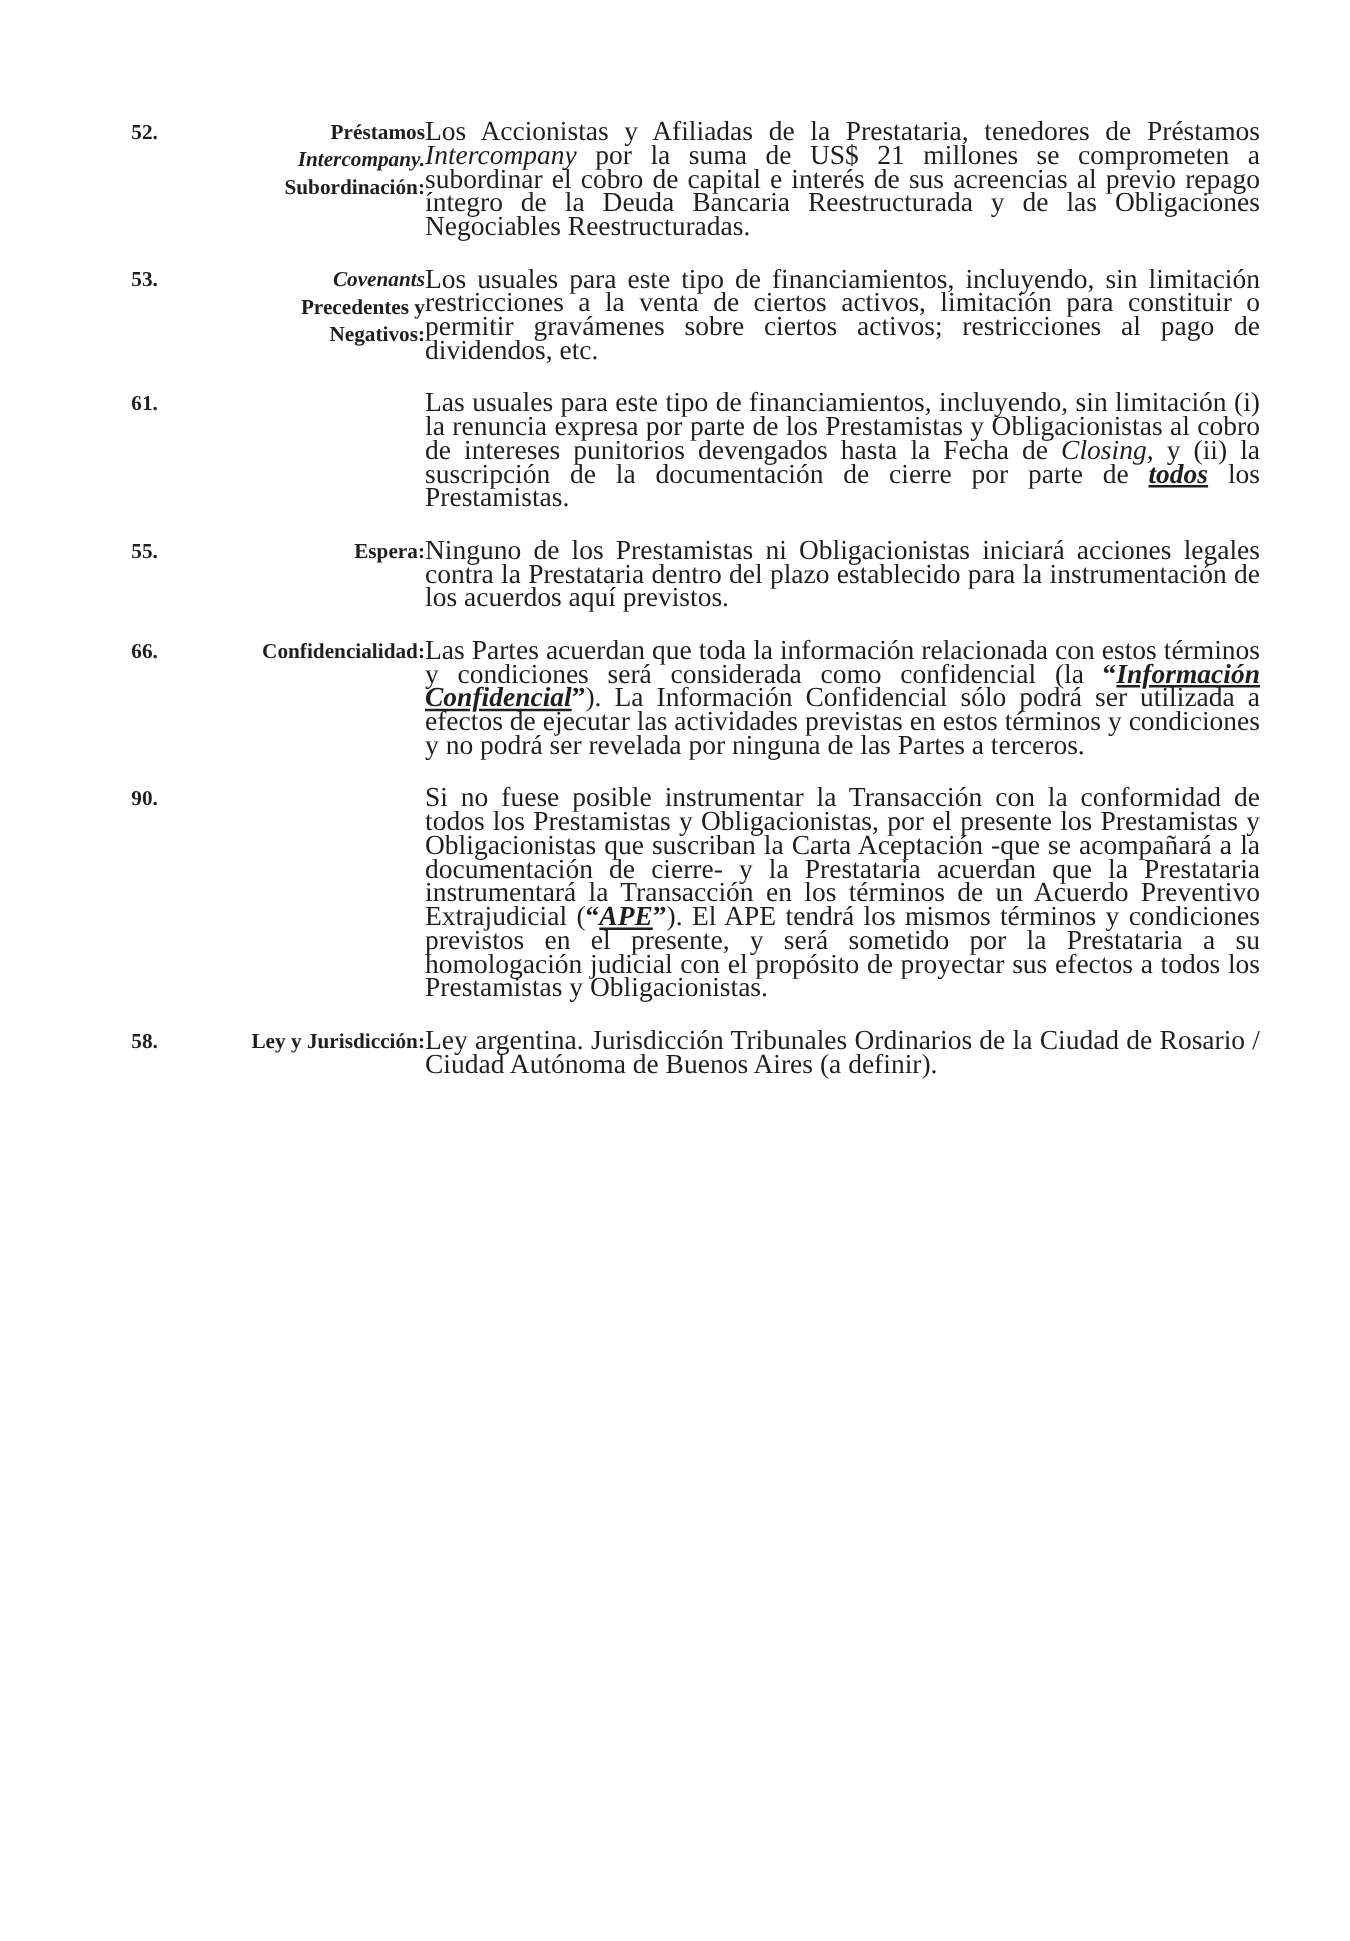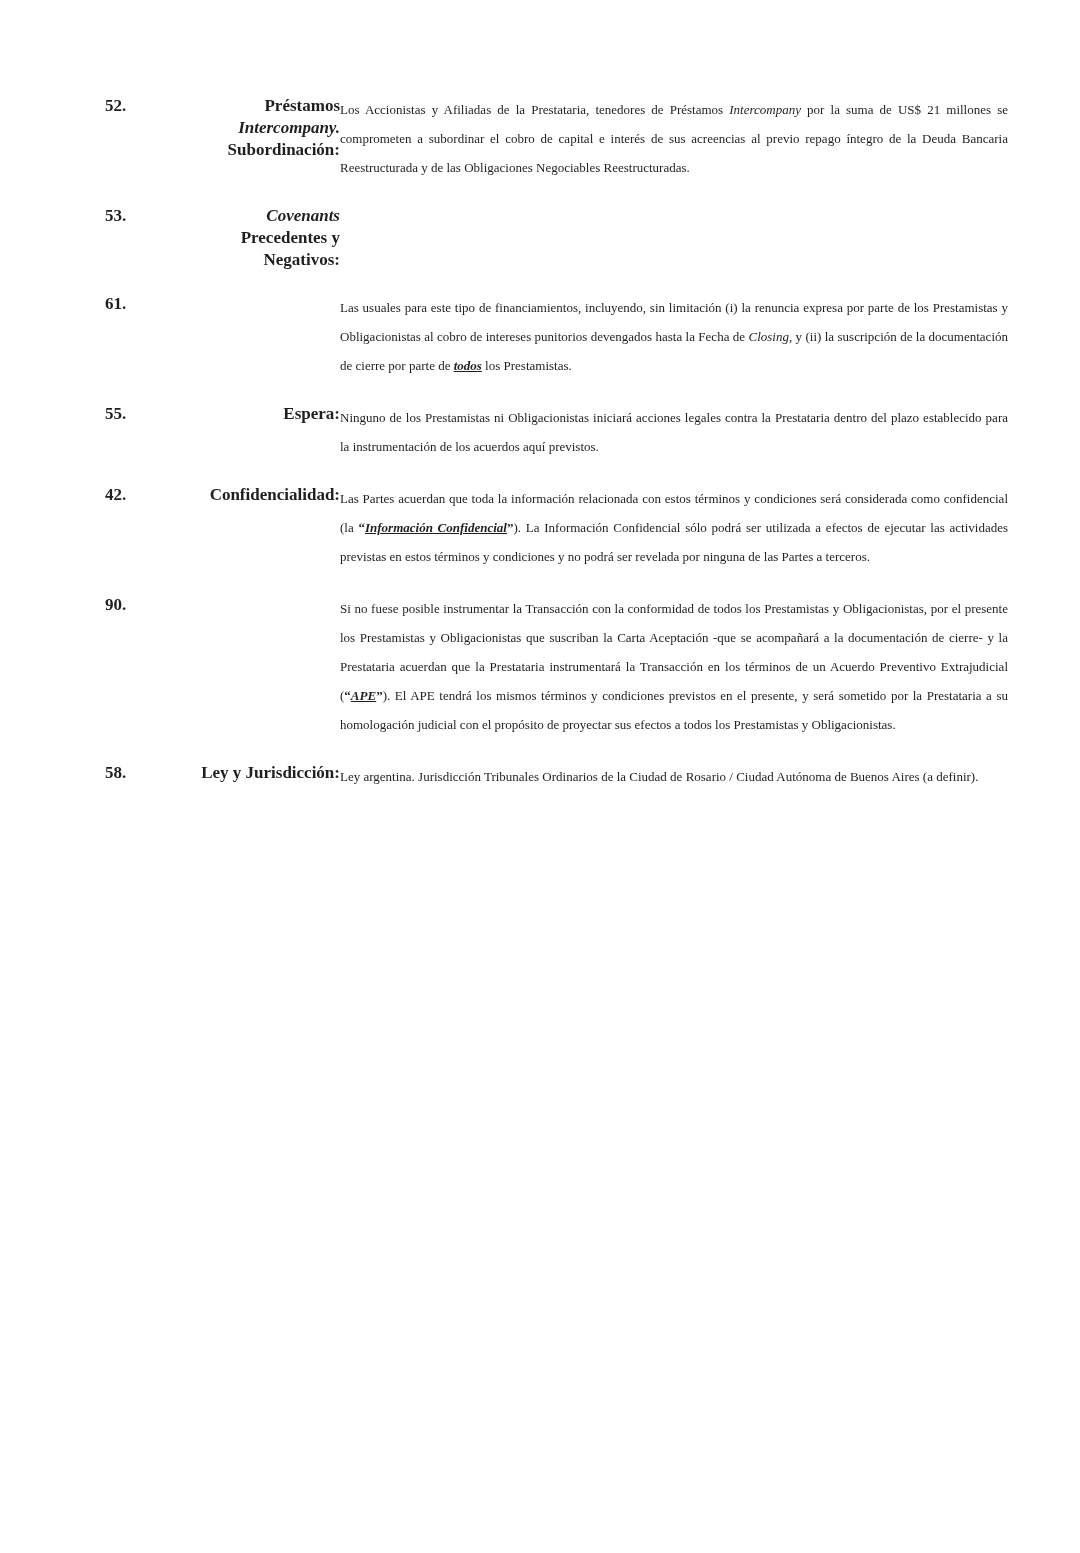--- a/index.html
+++ b/index.html
@@ -33,22 +33,22 @@
   .item-number {
     position: absolute;
     left: 0;
     top: 0;
   }
   .label-lines { margin-left: 35px; text-align: right; }
   .label-line.no-indent { margin-left: -35px; padding-left: 4px; }
   .body-col {
     flex: 0 0 668px;
     width: 668px;
-    font-size: 13px;
-    line-height: 29px;
+    font-size: 22px;
+    line-height: 19px;
     text-align: justify;
   }
   .it { font-style: italic; }
   .b  { font-weight: bold; }
   .u  { text-decoration: underline; font-style: italic; }
   .footer-rule {
     position: absolute;
     left: 110px;
     top: 1437px;
     width: 824px;
@@ -86,20 +86,21 @@
 
   <div class="item">
     <div class="label-col">
       <span class="item-number">53.</span>
       <div class="label-lines">
             <div class="label-line it">Covenants</div>
             <div class="label-line">Precedentes y</div>
             <div class="label-line">Negativos:</div>
           </div>
     </div>
+    <div class="body-col"><span>Los usuales para este tipo de financiamientos, incluyendo, sin limitación restricciones a la venta de ciertos activos, limitación para constituir o permitir gravámenes sobre ciertos activos; restricciones al pago de dividendos, etc.</span></div>
   </div>
 
   <div class="item">
     <div class="label-col">
       <span class="item-number">61.</span>
     </div>
     <div class="body-col"><span>Las usuales para este tipo de financiamientos, incluyendo, sin limitación (i) la renuncia expresa por parte de los Prestamistas y Obligacionistas al cobro de intereses punitorios devengados hasta la Fecha de </span><span class="it">Closing,</span><span> y (ii) la suscripción de la documentación de cierre por parte de </span><span class="b u">todos</span><span> los Prestamistas.</span></div>
   </div>
 
   <div class="item">
@@ -107,21 +108,21 @@
       <span class="item-number">55.</span>
       <div class="label-lines">
             <div class="label-line">Espera:</div>
           </div>
     </div>
     <div class="body-col"><span>Ninguno de los Prestamistas ni Obligacionistas iniciará acciones legales contra la Prestataria dentro del plazo establecido para la instrumentación de los acuerdos aquí previstos.</span></div>
   </div>
 
   <div class="item">
     <div class="label-col">
-      <span class="item-number">42.</span>
+      <span class="item-number">66.</span>
       <div class="label-lines">
             <div class="label-line">Confidencialidad:</div>
           </div>
     </div>
     <div class="body-col"><span>Las Partes acuerdan que toda la información relacionada con estos términos y condiciones será considerada como confidencial (la </span><span class="b">“</span><span class="b u">Información Confidencial</span><span class="b">”</span><span>). La Información Confidencial sólo podrá ser utilizada a efectos de ejecutar las actividades previstas en estos términos y condiciones y no podrá ser revelada por ninguna de las Partes a terceros.</span></div>
   </div>
 
   <div class="item">
     <div class="label-col">
       <span class="item-number">90.</span>

